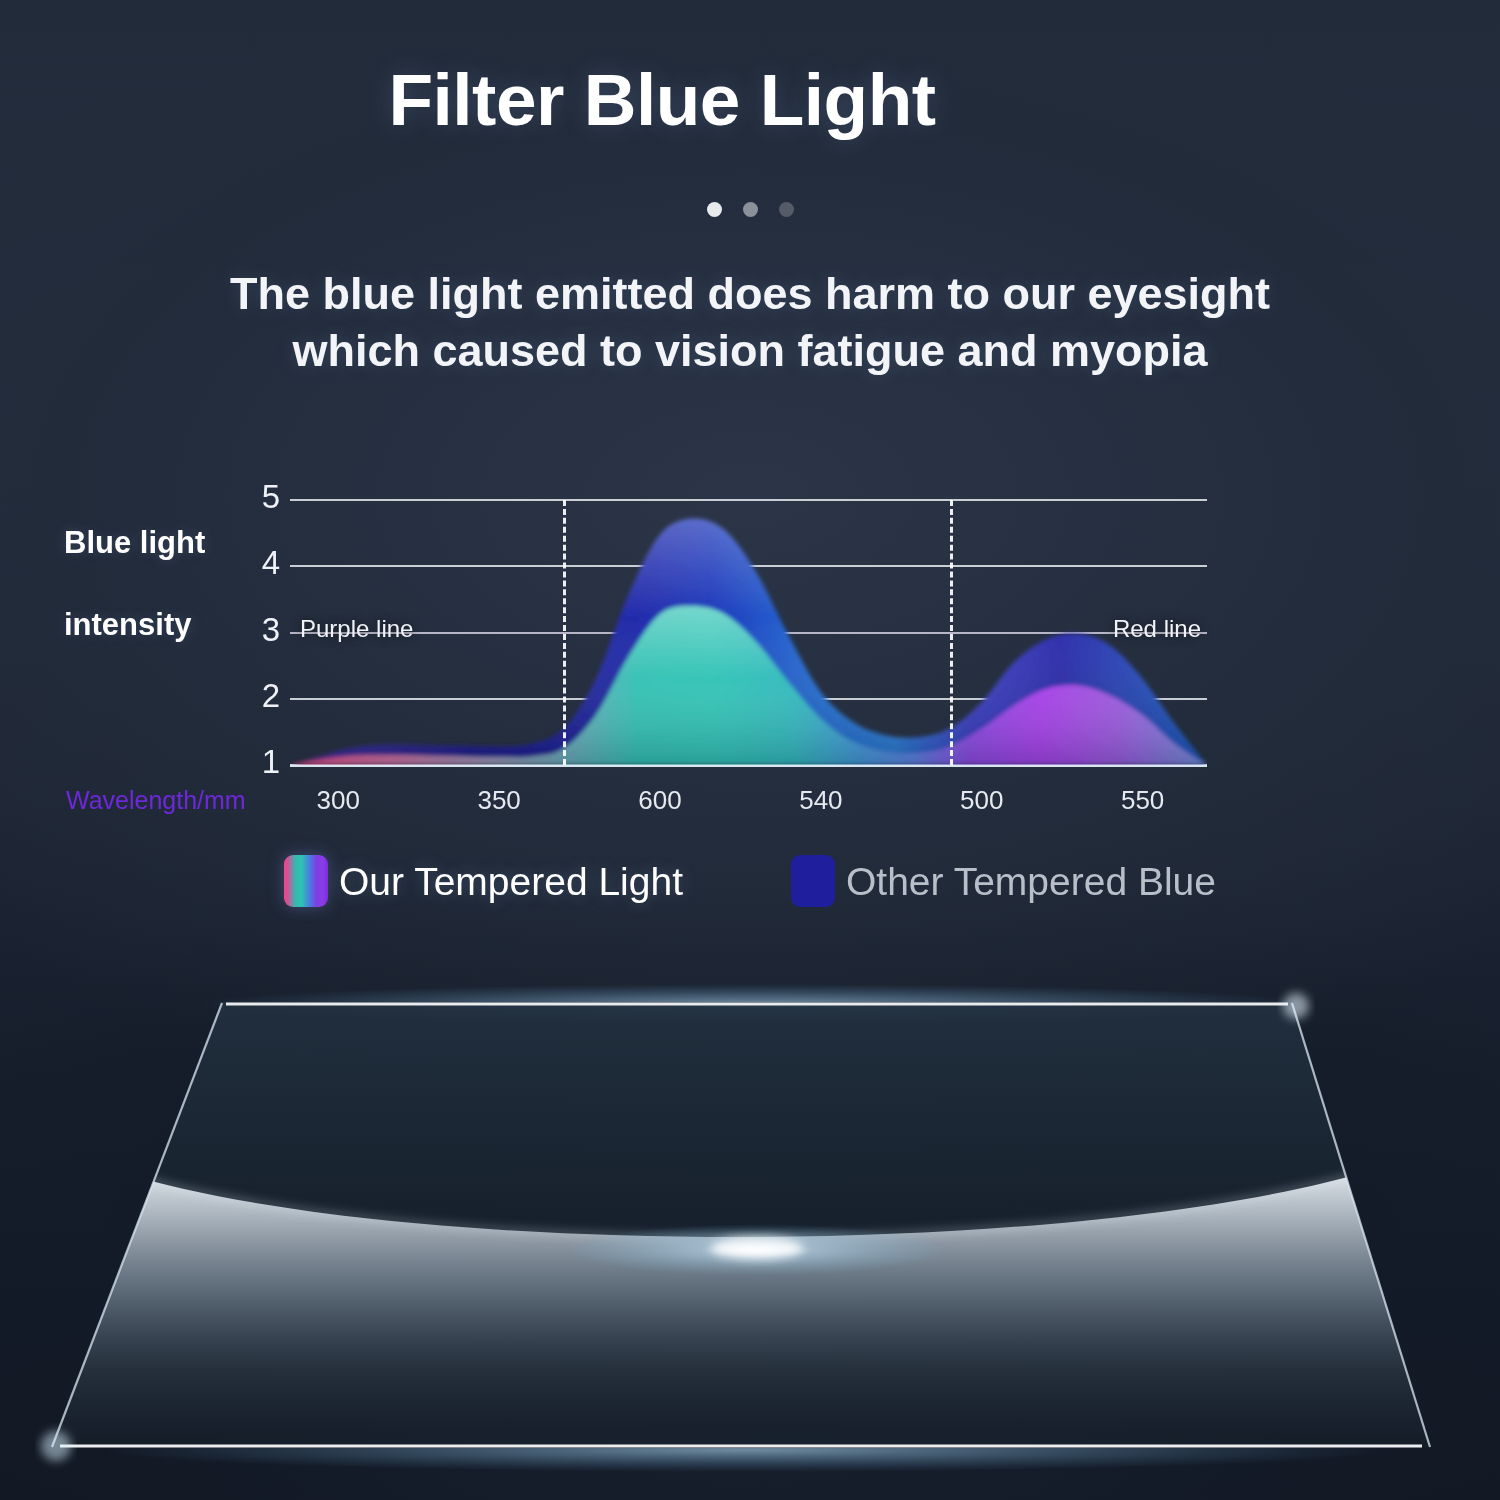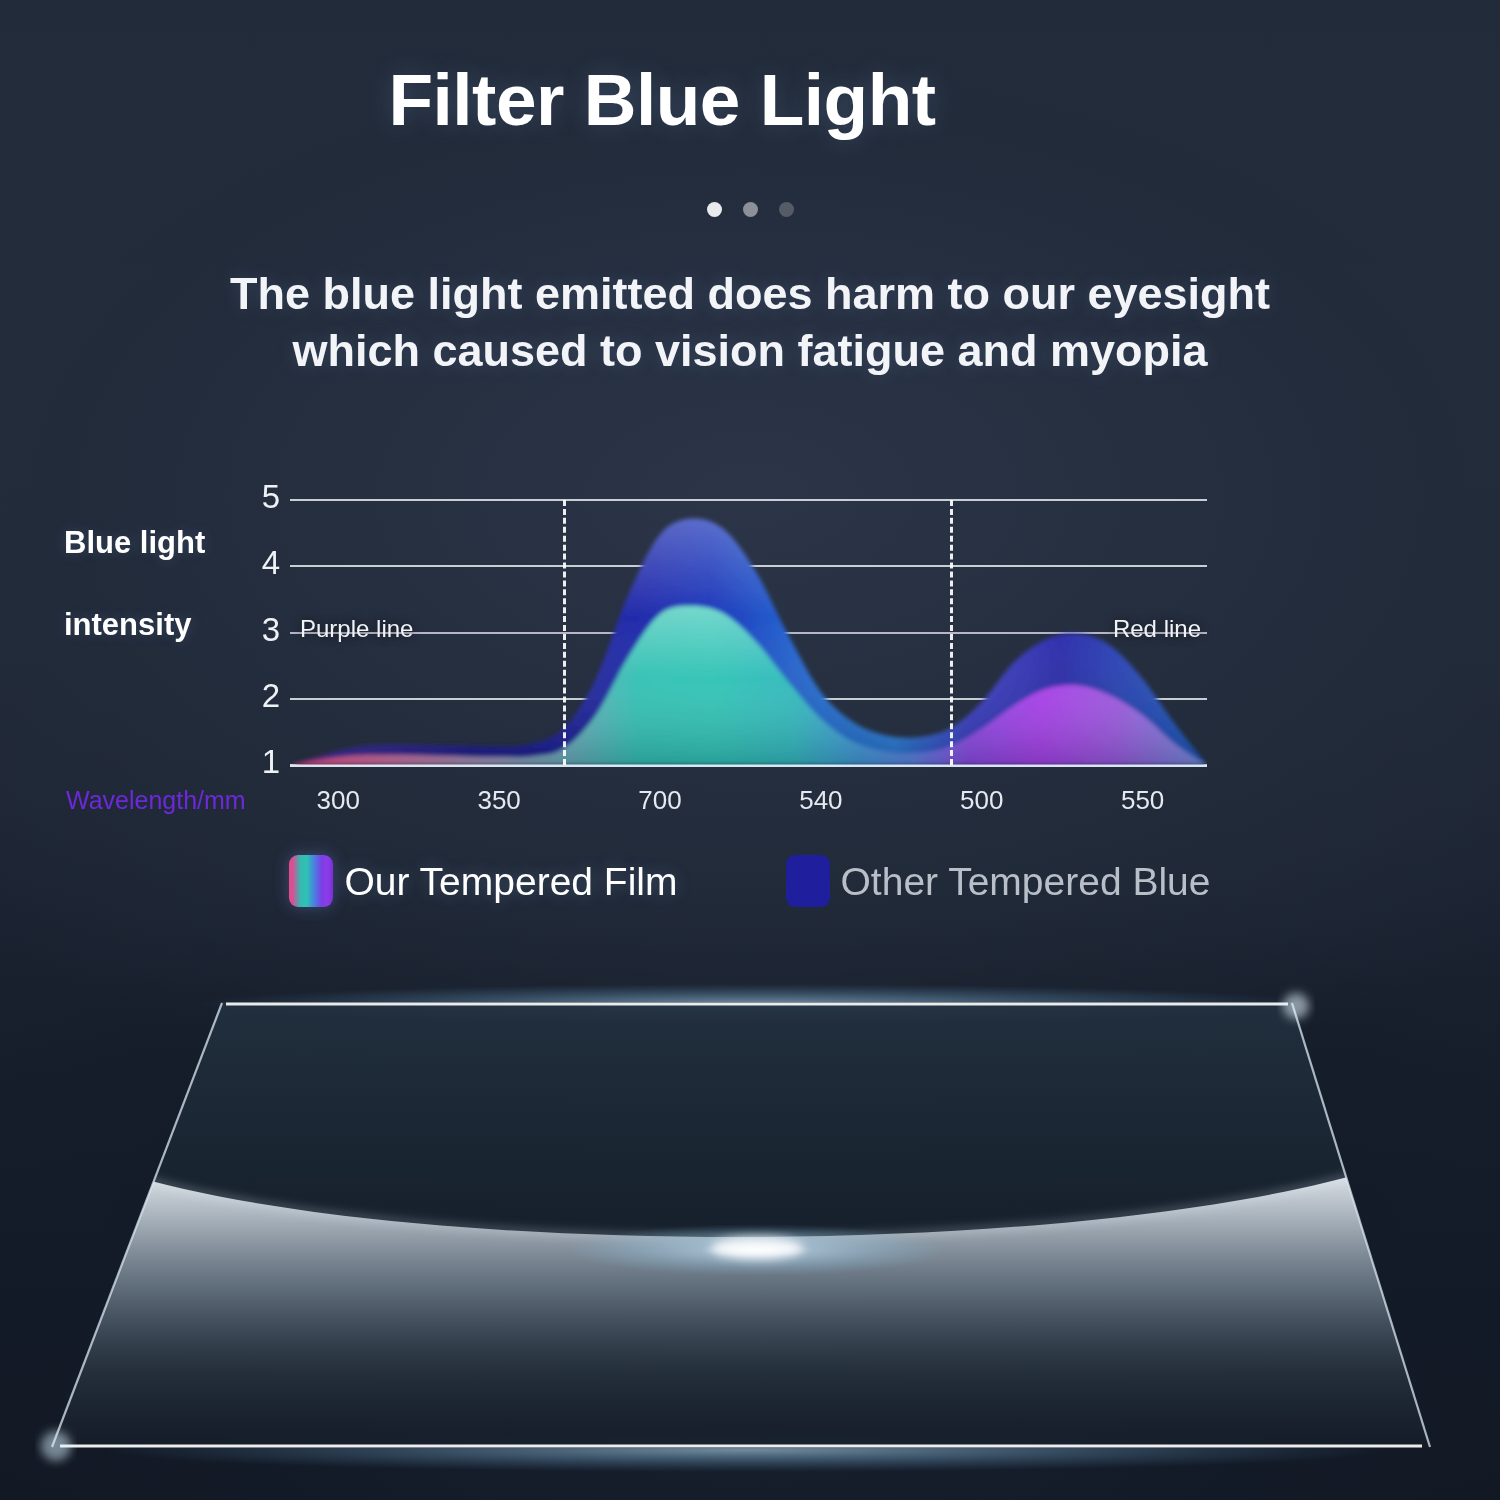--- a/index.html
+++ b/index.html
@@ -200,31 +200,31 @@
       <div class="vline" id="v0" style="left: 273.491px;"></div>
       <div class="vline" id="v1" style="left: 659.596px;"></div>
 
       <div class="annot" id="annot-purple">Purple line</div>
       <div class="annot" id="annot-red">Red line</div>
     </div>
 
     <div id="xticks">
         <span class="xtick" style="left: 338.263px;">300</span>
         <span class="xtick" style="left: 499.14px;">350</span>
-        <span class="xtick" style="left: 660.018px;">700</span>
+        <span class="xtick" style="left: 660.018px;">600</span>
         <span class="xtick" style="left: 820.895px;">540</span>
         <span class="xtick" style="left: 981.772px;">500</span>
         <span class="xtick" style="left: 1142.65px;">550</span>
       </div>
   </div>
 
   <div id="legend">
     <div class="legend-item">
       <span class="swatch ours"></span>
-      <span class="legend-label ours">Our Tempered Film</span>
+      <span class="legend-label ours">Our Tempered Light</span>
     </div>
     <div class="legend-item">
       <span class="swatch others"></span>
       <span class="legend-label others">Other Tempered Blue</span>
     </div>
   </div>
 
   <div id="glass-wrap">
     <svg width="1500" height="540" viewBox="0 0 1500 540">
       <defs>

